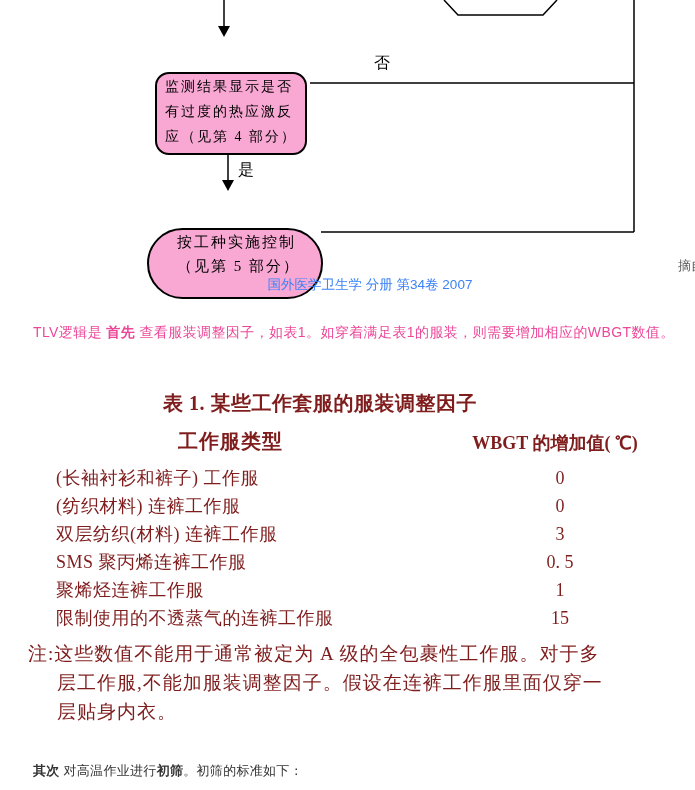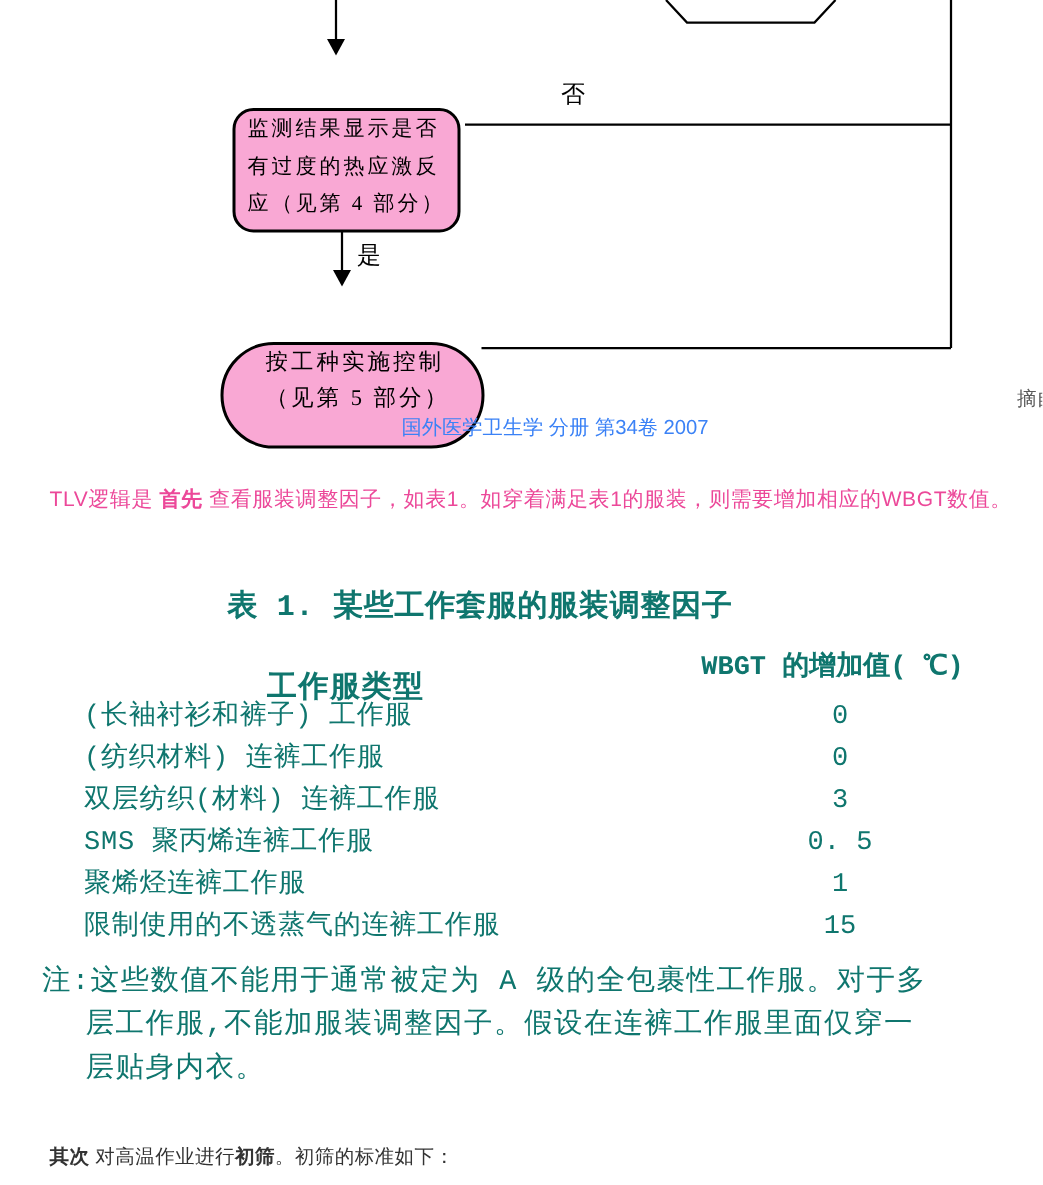--- a/index.html
+++ b/index.html
@@ -62,36 +62,35 @@
   
   .intro {
     position: absolute;
     left: 33px; top: 324px; width: 660px;
     font-size: 14px;
     letter-spacing: 0.4px;
     color: #ec4899;
   }
   .intro b { font-weight: bold; }
   
-  .scan { font-family: Liberation Mono, monospace; color: #0f766e; }
+  .scan { font-family: Liberation Serif, serif; color: #7f1d1d; }
   .tbl-title {
     position: absolute;
     left: 0; top: 390px; width: 640px;
     text-align: center;
     font-size: 20px;
     font-weight: bold;
     letter-spacing: 0.5px;
   }
   .tbl-col-type {
     position: absolute;
     left: 178px; top: 428px;
     font-size: 20px;
     font-weight: bold;
     letter-spacing: 1px;
-    margin-top: 16px;
   }
   .tbl-col-value {
     position: absolute;
     left: 420px; top: 431px; width: 270px;
     text-align: center;
     font-size: 18px;
     font-weight: bold;
   }
   .tbl-row-type {
     position: absolute;

